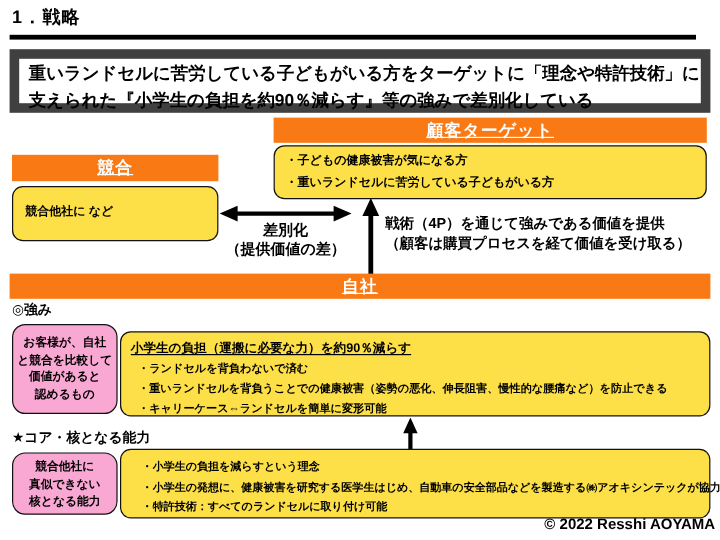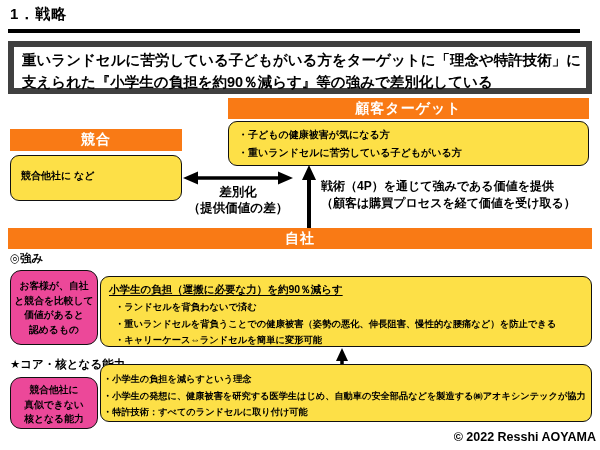--- a/index.html
+++ b/index.html
@@ -15,31 +15,32 @@
     background: #ffffff;
     overflow: hidden;
   }
   .abs { position: absolute; }
 
   .page-title { left: 10px; top: 5px; font-size: 15px; letter-spacing: 1px; }
   .title-underline { left: 8px; top: 29px; width: 572px; height: 4px; background: #000; }
 
   .summary-box {
     left: 8px; top: 41px; width: 584px; height: 53px;
-    border: 6px solid #404040; background: #fff;
+    border: 8px solid #404040; background: #fff;
     padding: 3px 8px;
     font-size: 14.5px; line-height: 21.5px;
     white-space: nowrap;
   }
 
   .orange-header {
     background: #f97a15; color: #ffffff;
     font-size: 14px; text-align: center;
     display: flex; align-items: center; justify-content: center;
     letter-spacing: 1px;
+    text-decoration: underline;
   }
   .hdr-customer { left: 228px; top: 98px;  width: 361px; height: 21px; }
   .hdr-competitor { left: 10px; top: 129px; width: 172px; height: 22px; }
   .hdr-company { left: 8px; top: 228px; width: 584px; height: 21px; }
 
   .blue-box {
     background: #fde047;
     border: 1.5px solid #111;
     border-radius: 9px;
   }
@@ -55,27 +56,27 @@
   .strength-box {
     left: 100px; top: 276px; width: 492px; height: 71px;
     padding: 5px 8px 0 8px; white-space: nowrap;
   }
   .strength-box .box-title {
     font-size: 10.5px; text-decoration: underline;
     text-underline-offset: 2px; margin: 1px 0 2px 0;
   }
   .strength-box .bullet { font-size: 9.3px; line-height: 16.5px; padding-left: 6px; }
   .core-box {
-    left: 100px; top: 364px; width: 492px; height: 58px;
-    padding: 6px 8px 0 0; white-space: nowrap;
+    left: 100px; top: 374px; width: 492px; height: 58px;
+    padding: 6px 8px 0 15px; white-space: nowrap;
   }
   .core-box .bullet { font-size: 9.2px; line-height: 16.5px; padding-left: 2px; }
 
   .yellow-box {
-    background: #ec4899;
+    background: #f9a8d4;
     border: 1.5px solid #111;
     border-radius: 11px;
     text-align: center;
     font-size: 9.8px;
   }
   .strength-def { left: 10px; top: 270px; width: 88px; height: 75px; padding-top: 8px; line-height: 14.5px; }
   .core-def { left: 10px; top: 377px; width: 88px; height: 52px; padding-top: 5px; line-height: 14.5px; }
 
   .section-label { font-size: 11.5px; }
   .lbl-strength { left: 10px; top: 251px; }

